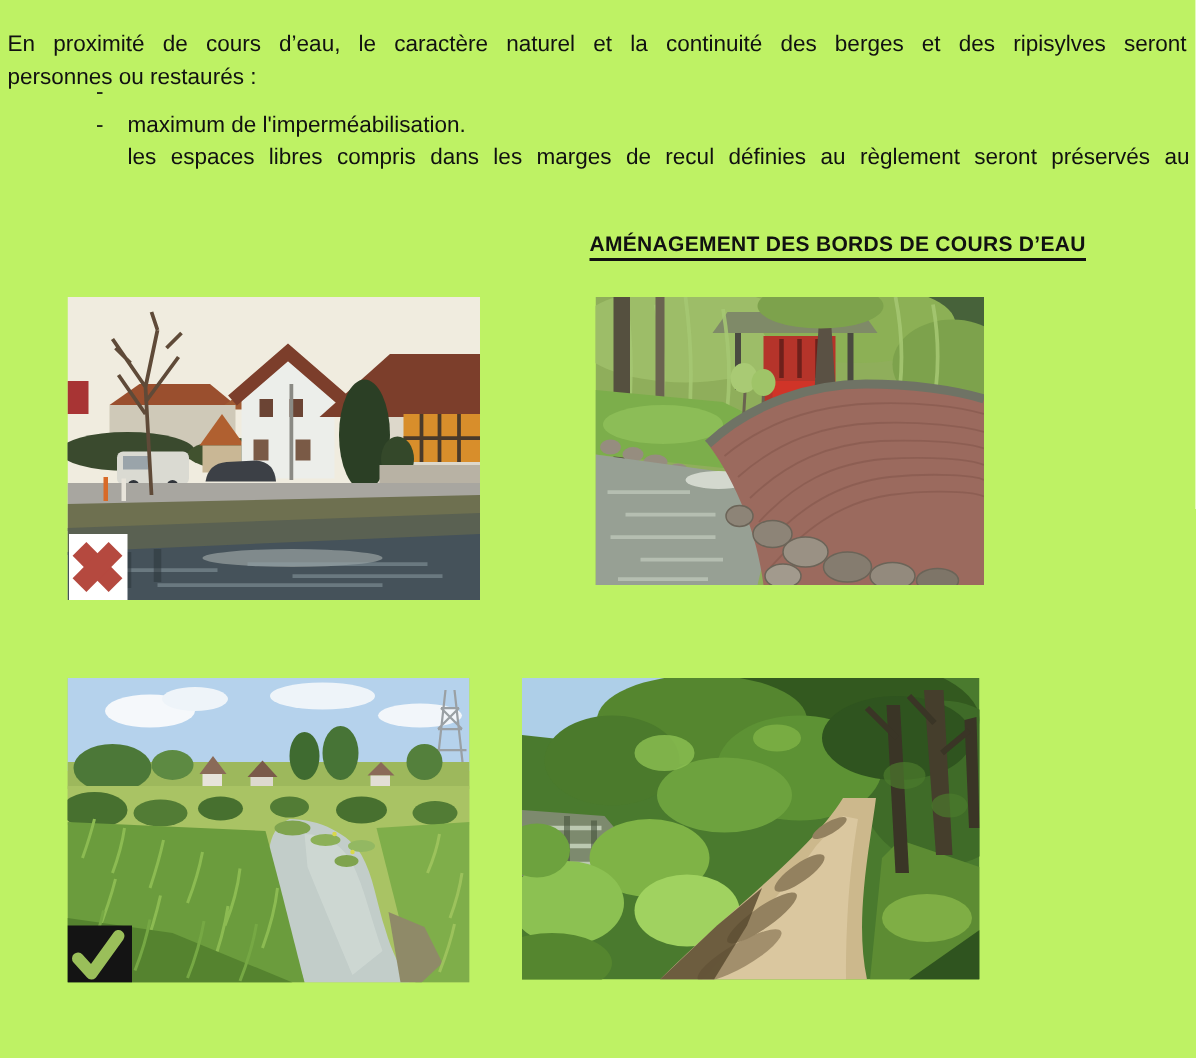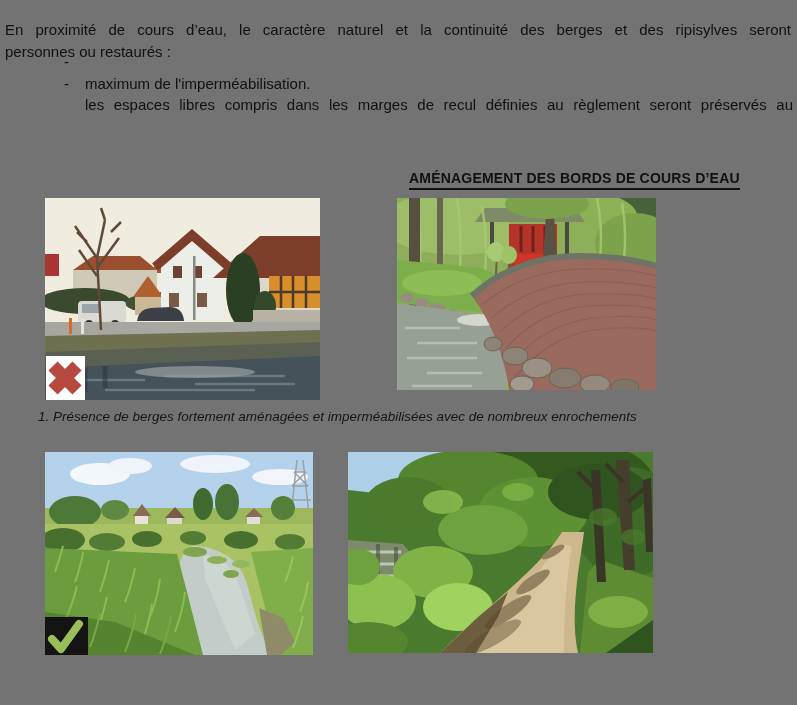--- a/index.html
+++ b/index.html
@@ -1,29 +1,29 @@
 <!DOCTYPE html>
 <html><head>
 <meta charset="utf-8">
 <style>
   html,body{margin:0;padding:0;background:#ffffff;}
   .page{
-    position:relative;width:797px;height:705px;background:#737373;
+    position:relative;width:797px;height:705px;background:#bef264;
     font-family:"Liberation Sans","DejaVu Sans",sans-serif;
     color:#111111;overflow:hidden;
   }
   .para{position:absolute;left:5px;top:4px;width:786px;font-size:15px;line-height:21.5px;}
   .bullets{position:absolute;left:64px;top:51px;width:731px;font-size:15px;line-height:21.5px;}
   .bullet-row{display:flex;}
   .dash{width:21px;flex:0 0 21px;}
   .btext{width:708px;}
   .line{display:block;}
   .jl{text-align:justify;text-align-last:justify;}
   .heading{
-    position:absolute;left:393px;top:154px;margin:16px;
+    position:absolute;left:393px;top:154px;margin:0;
     font-size:14px;font-weight:bold;letter-spacing:0.2px;
     border-bottom:2px solid #111;padding-bottom:2px;white-space:nowrap;
   }
   .fig{position:absolute;line-height:0;}
   .fig svg{display:block;}
   #fig1{left:45px;top:198px;}
   #fig2{left:397px;top:198px;}
   #fig3{left:45px;top:452px;}
   #fig4{left:348px;top:452px;}
   .caption{position:absolute;font-size:13.5px;font-style:italic;white-space:nowrap;color:#151515;}
@@ -150,21 +150,20 @@
         <ellipse cx="118" cy="158" rx="13" ry="9" fill="#8d8477"></ellipse>
         <ellipse cx="140" cy="170" rx="15" ry="10" fill="#9a9184"></ellipse>
         <ellipse cx="168" cy="180" rx="16" ry="10" fill="#857c6f"></ellipse>
         <ellipse cx="198" cy="186" rx="15" ry="9" fill="#938a7d"></ellipse>
         <ellipse cx="228" cy="189" rx="14" ry="8" fill="#7e7568"></ellipse>
         <ellipse cx="125" cy="186" rx="12" ry="8" fill="#a29a8d"></ellipse>
       </g>
     </svg>
   </div>
 
-  <div class="caption" id="cap1">1. Présence de berges fortement aménagées et imperméabilisées avec de nombreux enrochements</div>
 
   <div class="fig" id="fig3">
     <svg width="268" height="203" viewBox="0 0 268 203" xmlns="http://www.w3.org/2000/svg">
       <rect width="268" height="203" fill="#a9c364"></rect>
       <rect width="268" height="62" fill="#b5d2ec"></rect>
       <ellipse cx="55" cy="22" rx="30" ry="11" fill="#f5f8fb"></ellipse>
       <ellipse cx="85" cy="14" rx="22" ry="8" fill="#eef4f9"></ellipse>
       <ellipse cx="170" cy="12" rx="35" ry="9" fill="#eef4f9"></ellipse>
       <ellipse cx="235" cy="25" rx="28" ry="8" fill="#f2f6fa"></ellipse>
       <path d="M252,8 L246,62 M258,8 L264,62 M249,20 L261,20 M247,34 L263,34 M246,48 L266,48 M249,20 L263,34 M261,20 L247,34" stroke="#9aa0a4" stroke-width="1.5" fill="none"></path>

